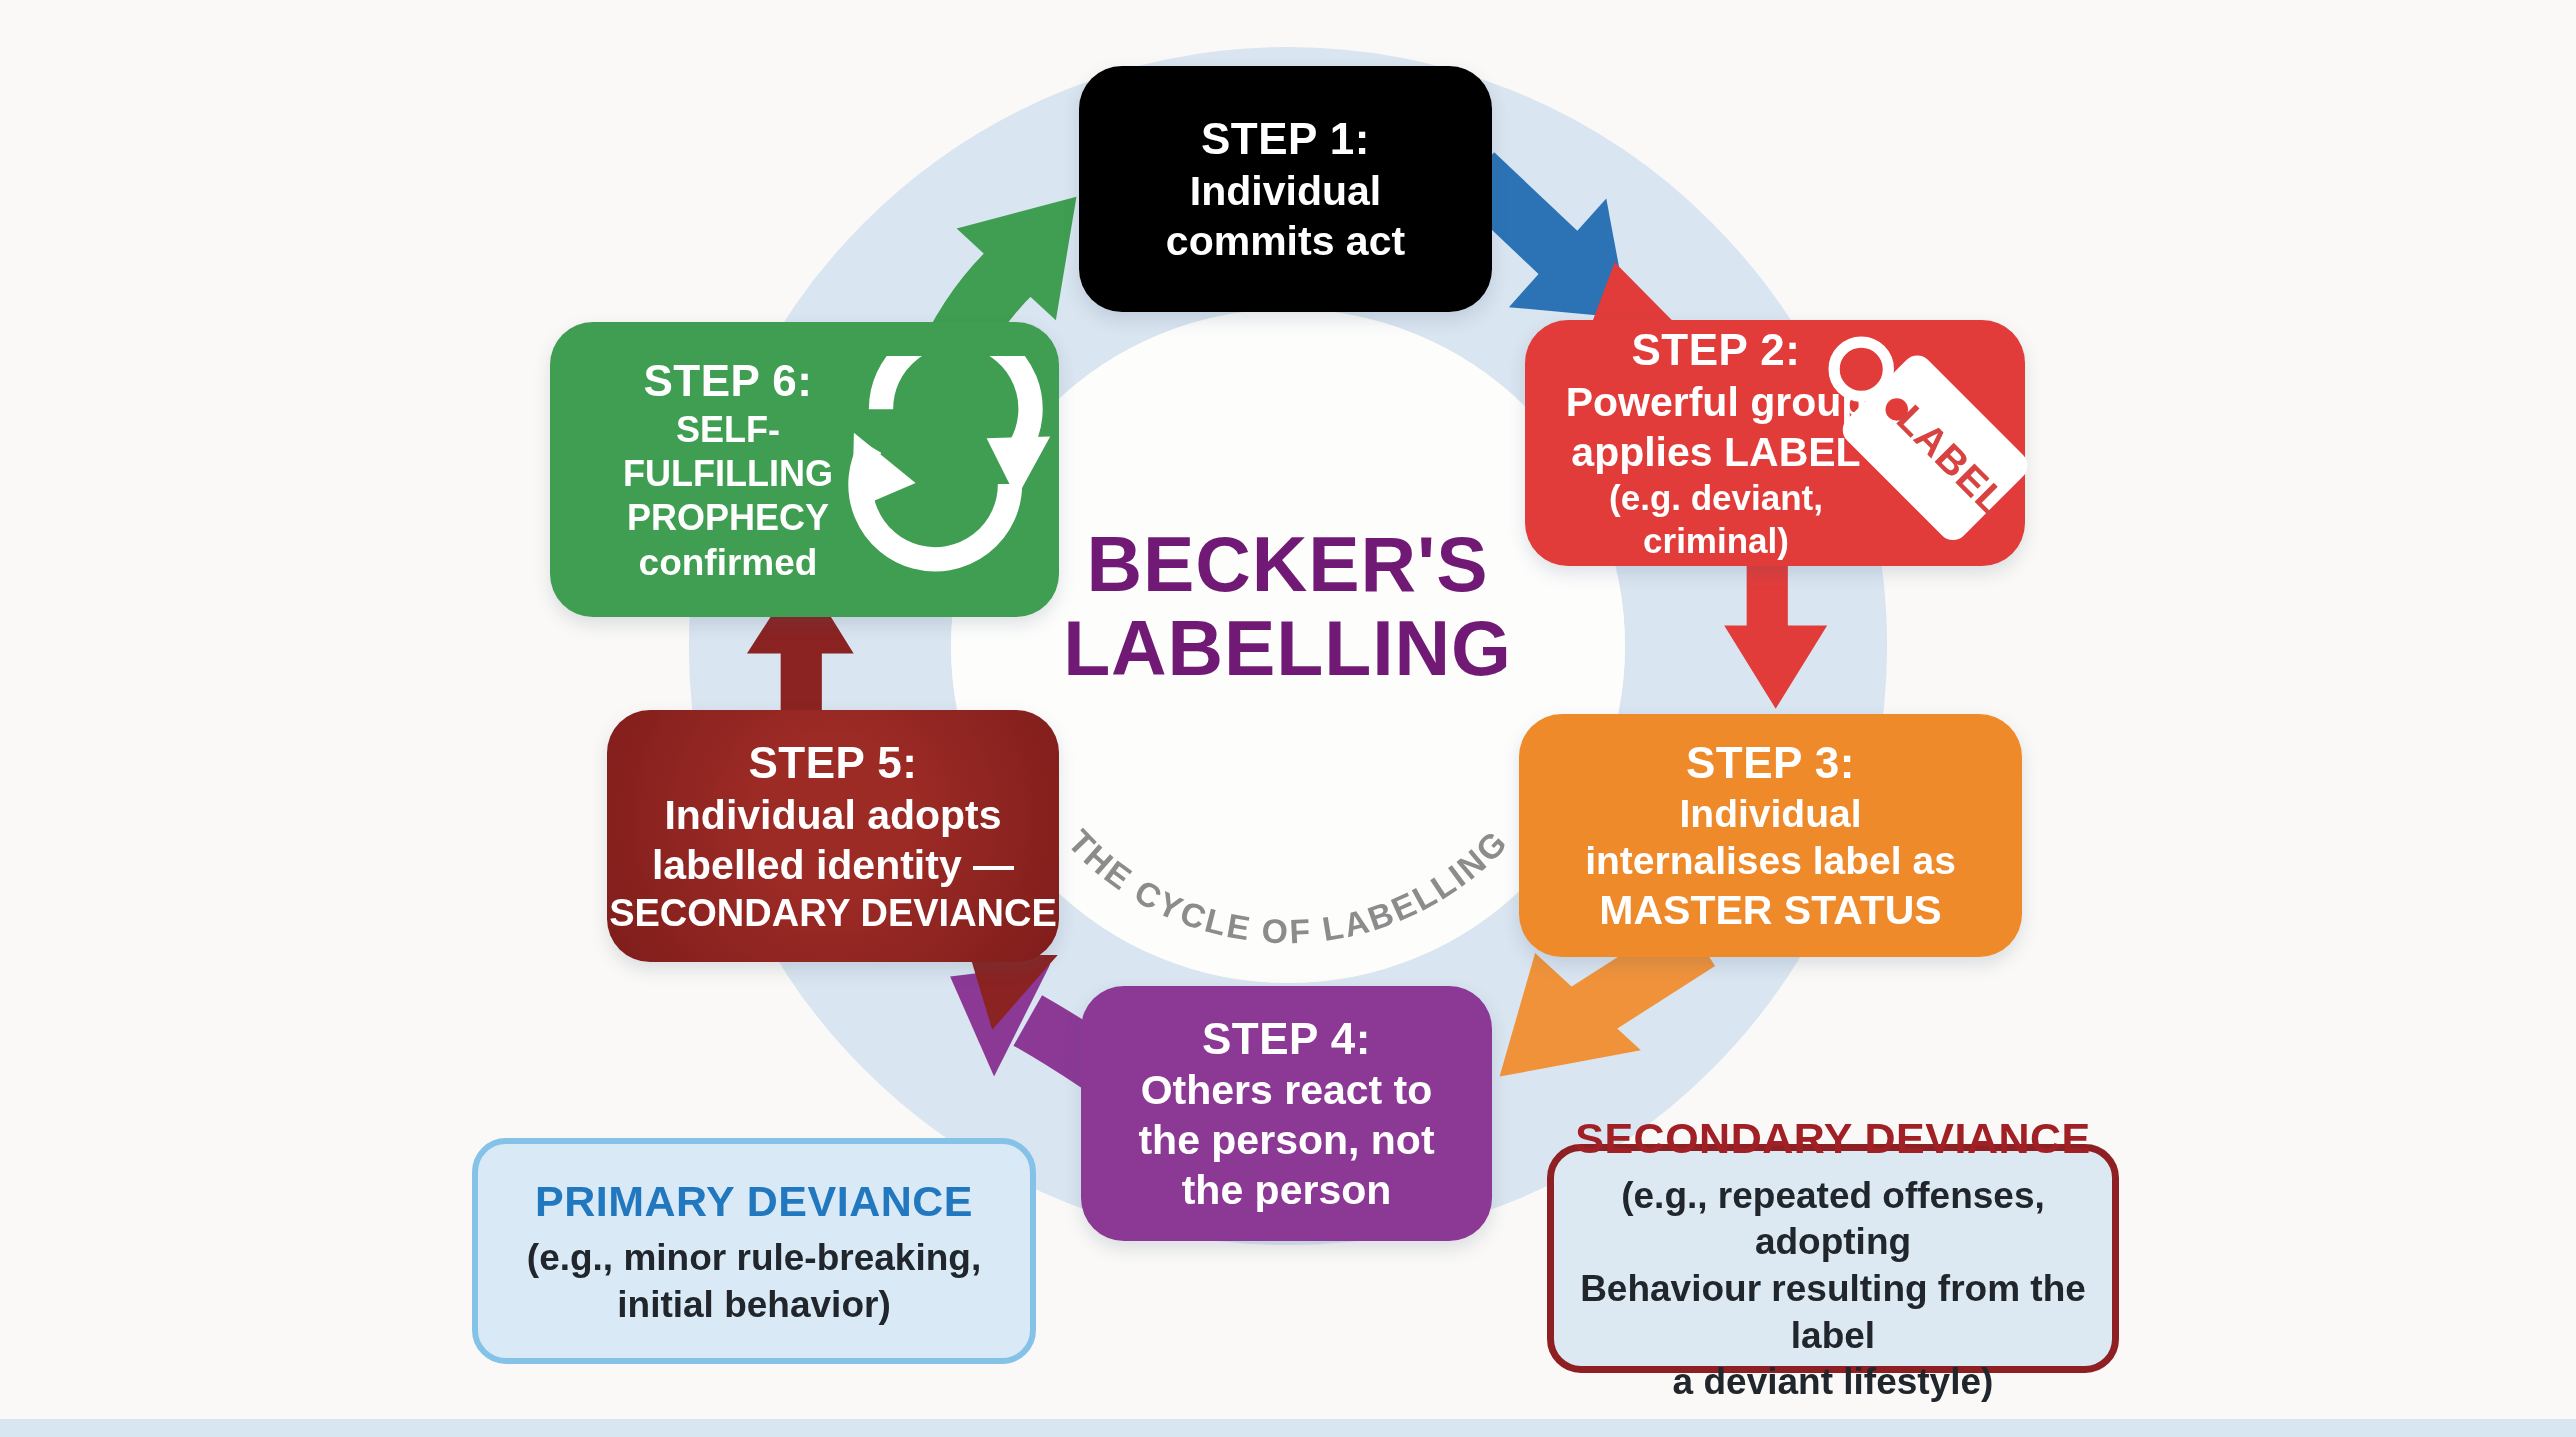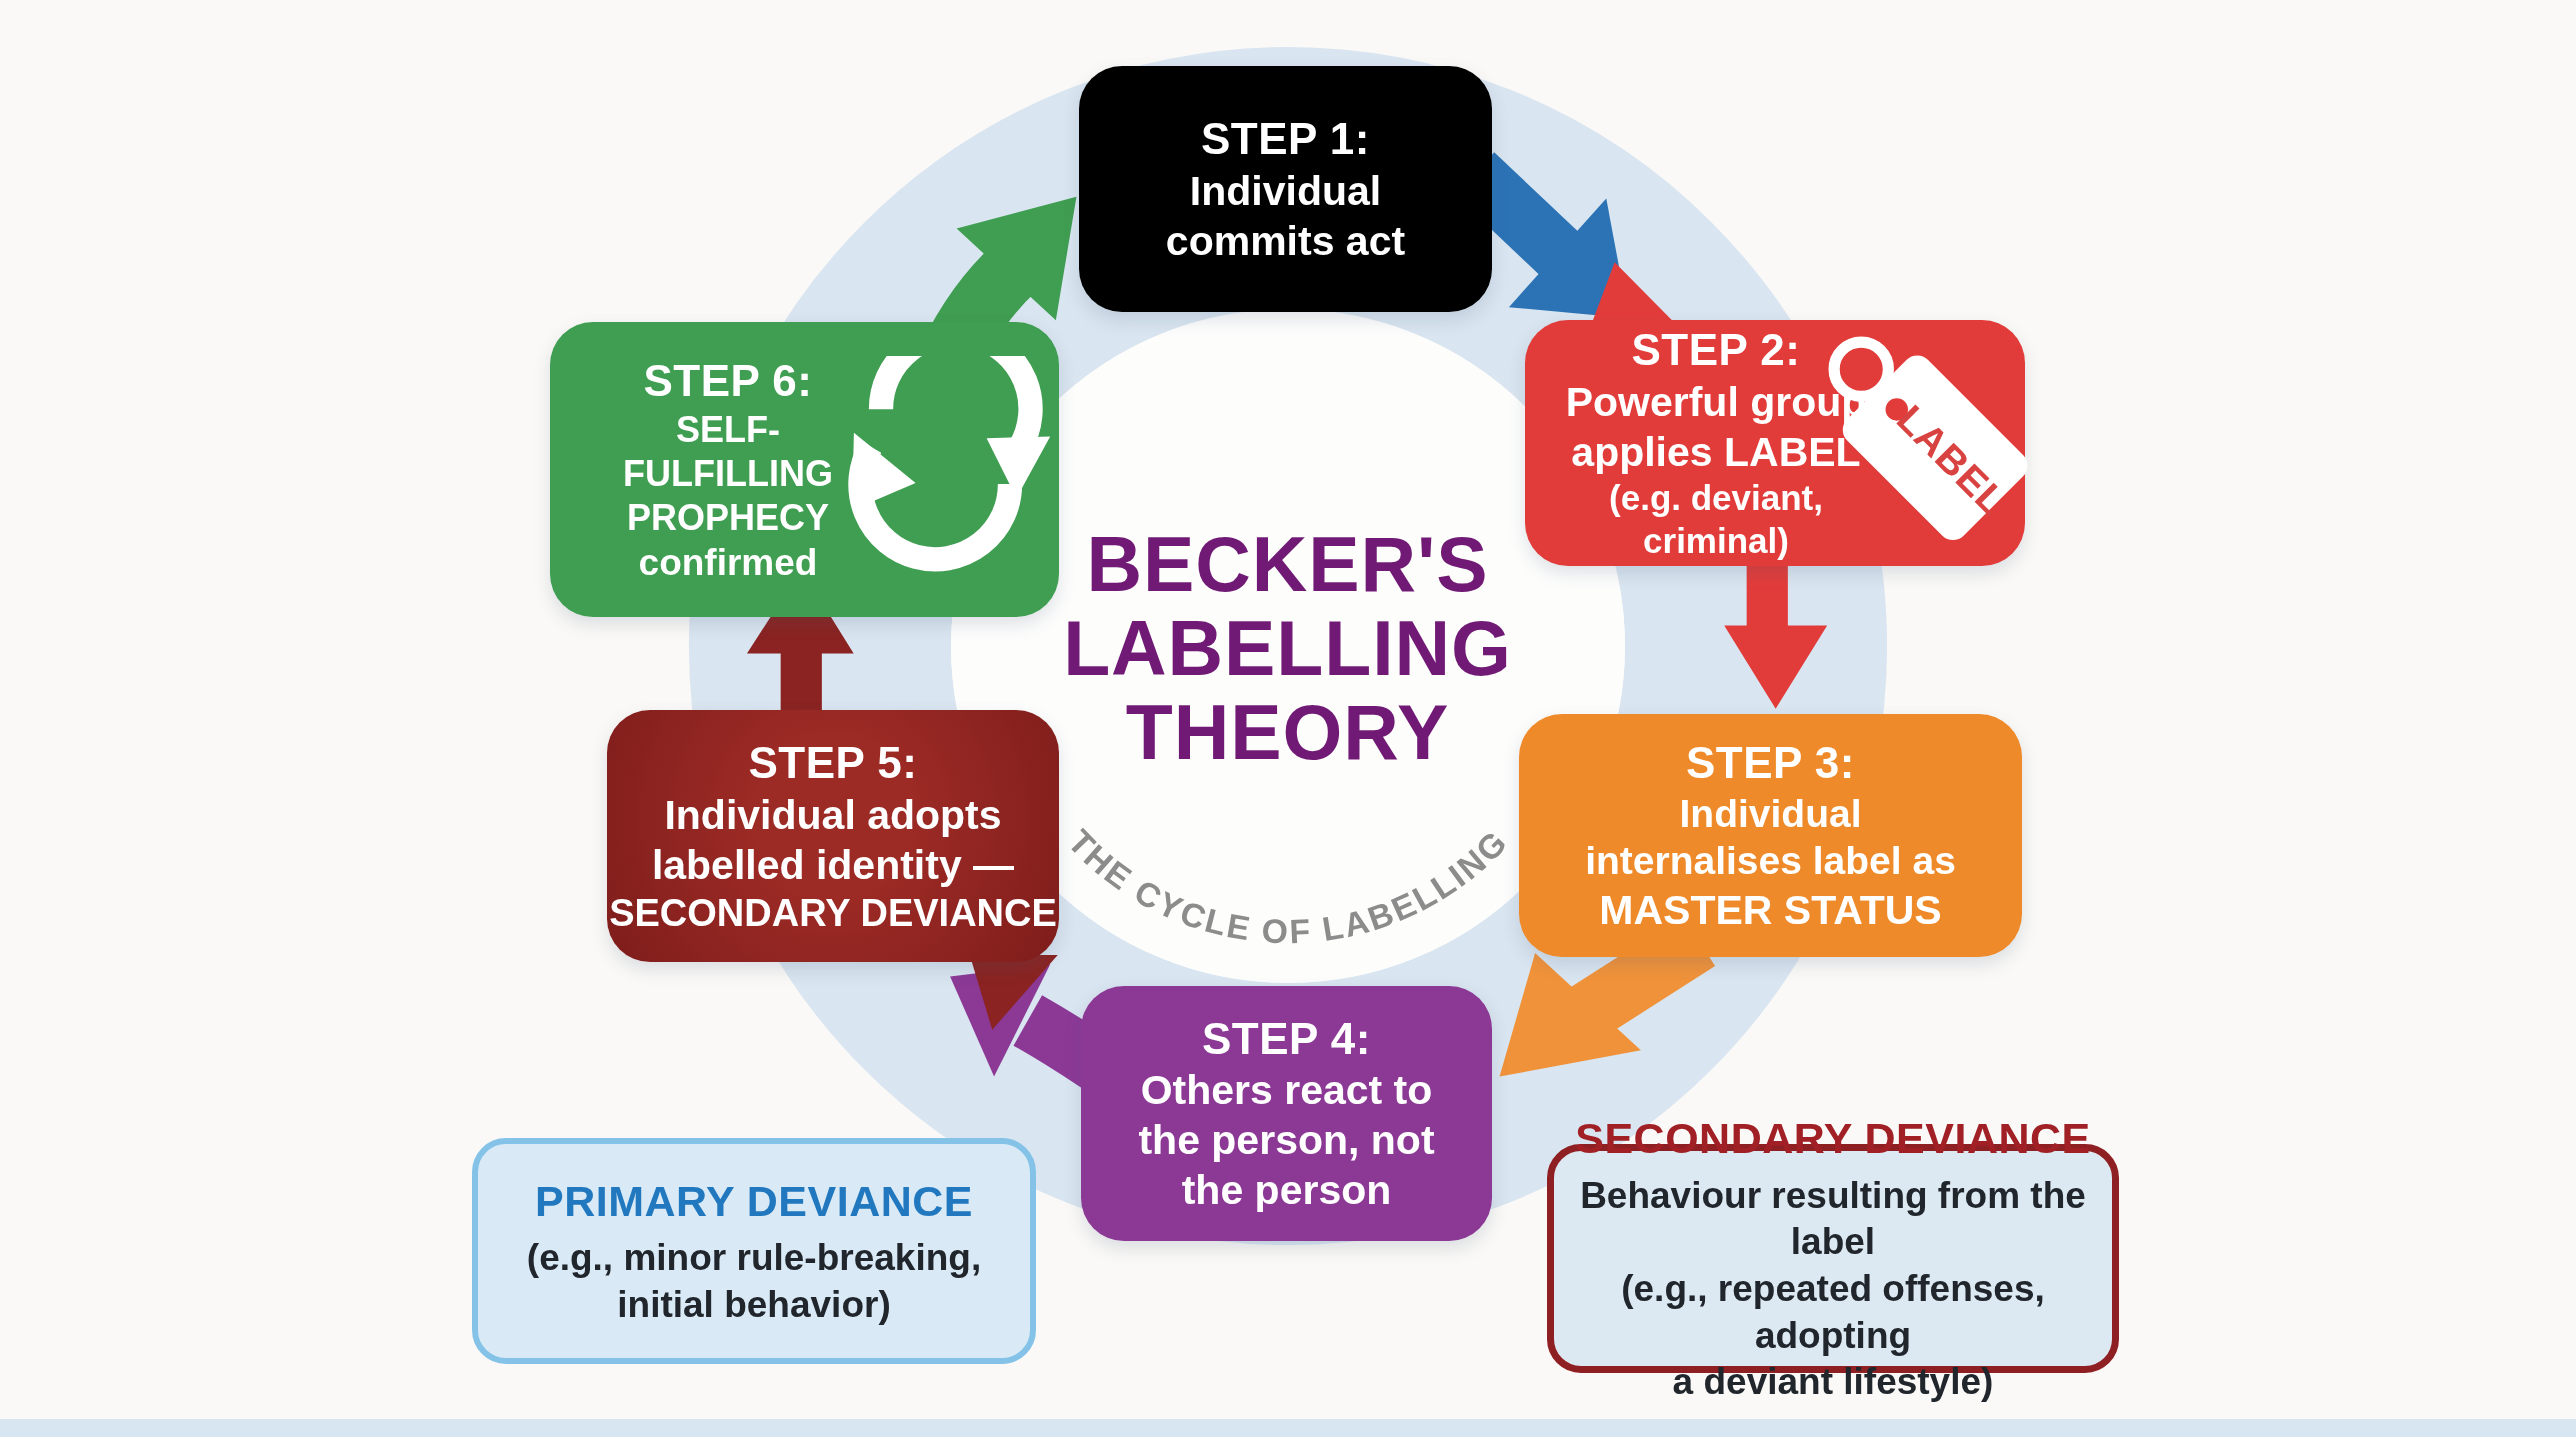--- a/index.html
+++ b/index.html
@@ -142,33 +142,32 @@
   <div class="step" id="step6">
     <div class="h">STEP 6:</div>
     <div class="lb">SELF-FULFILLING</div>
     <div class="lb">PROPHECY</div>
     <div class="l">confirmed</div>
   </div>
 
   <div class="title">
     <div>BECKER'S</div>
     <div>LABELLING</div>
-    <div>THEORY</div>
   </div>
 
   <div class="note" id="primary-note">
     <div class="nh">PRIMARY DEVIANCE</div>
     <div class="nl">(e.g., minor rule-breaking,</div>
     <div class="nl">initial behavior)</div>
   </div>
 
   <div class="note" id="secondary-note">
     <div class="nh">SECONDARY DEVIANCE</div>
+    <div class="nl">(e.g., repeated offenses, adopting</div>
     <div class="nl">Behaviour resulting from the label</div>
-    <div class="nl">(e.g., repeated offenses, adopting</div>
     <div class="nl">a deviant lifestyle)</div>
   </div>
 
   <svg class="layer icon-layer" style="left:1778px;top:300px;" width="318" height="318" viewBox="1900 320 340 340">
 
     <circle cx="1989" cy="394" r="29" fill="none" stroke="#ffffff" stroke-width="12"></circle>
     <g transform="translate(2068,478) rotate(-45)">
       <rect x="-61" y="-88" width="122" height="176" rx="16" fill="#ffffff"></rect>
       <circle cx="0" cy="-58" r="12" fill="#e23c3a"></circle>
       <text transform="translate(0,22) rotate(90)" text-anchor="middle" dominant-baseline="middle" font-family="Liberation Sans, DejaVu Sans, sans-serif" font-size="42" font-weight="800" fill="#d84341" letter-spacing="1">LABEL</text>

